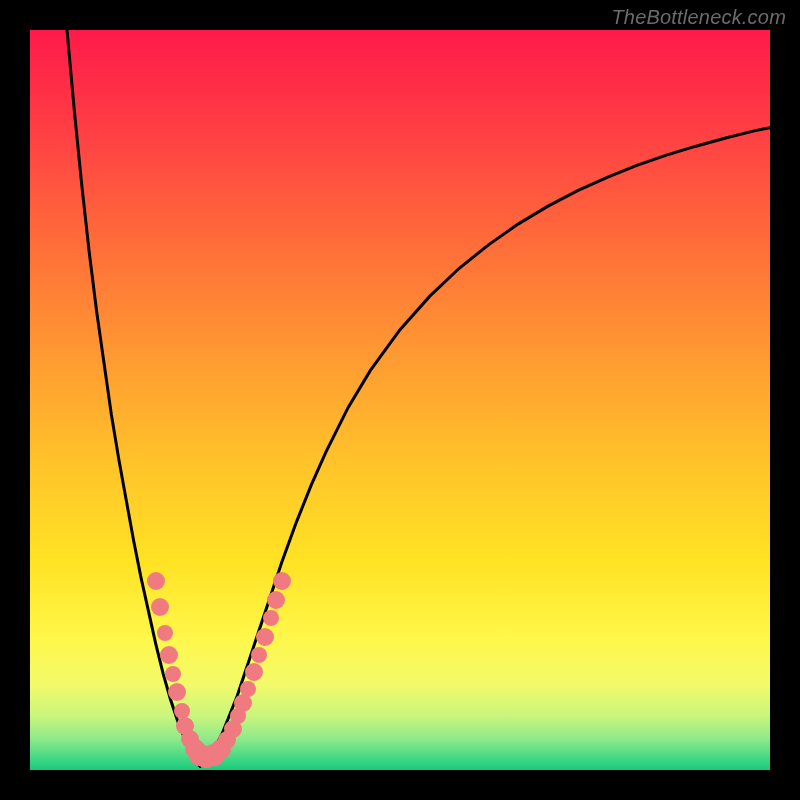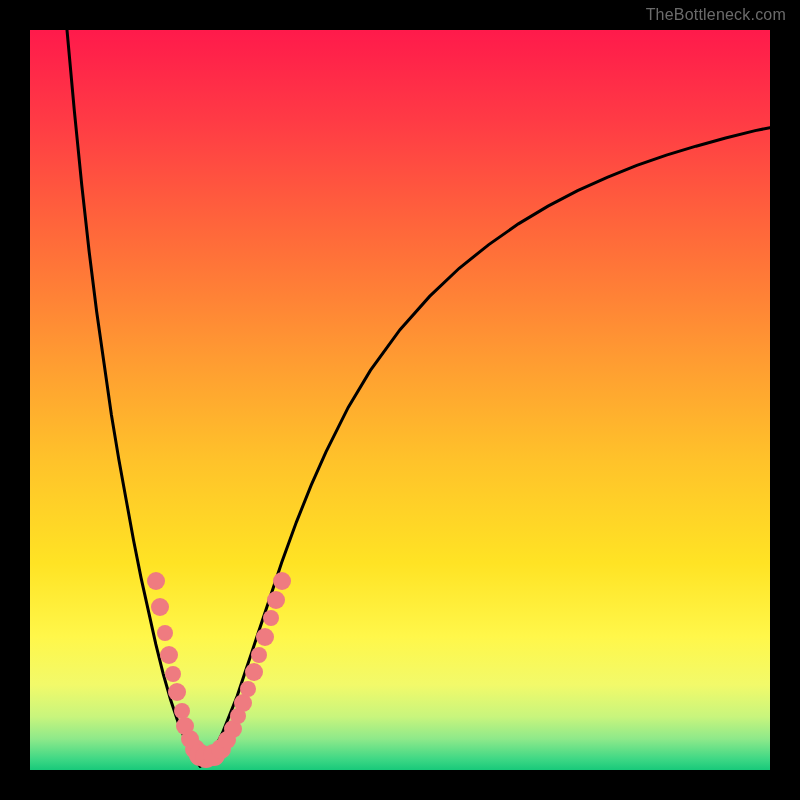--- a/index.html
+++ b/index.html
@@ -39,23 +39,24 @@
     left: 0;
     top: 0;
     width: 740px;
     height: 740px;
   }
   .watermark {
     position: absolute;
     top: 6px;
     right: 14px;
     color: #6b6b6b;
-    font-size: 16px;
+    font-size: 20px;
     font-weight: 500;
     letter-spacing: 0.2px;
+    font-style: italic;
   }
   .dot {
     position: absolute;
     border-radius: 50%;
     transform: translate(-50%, -50%);
   }
 </style>
 </head>
 <body>
 

